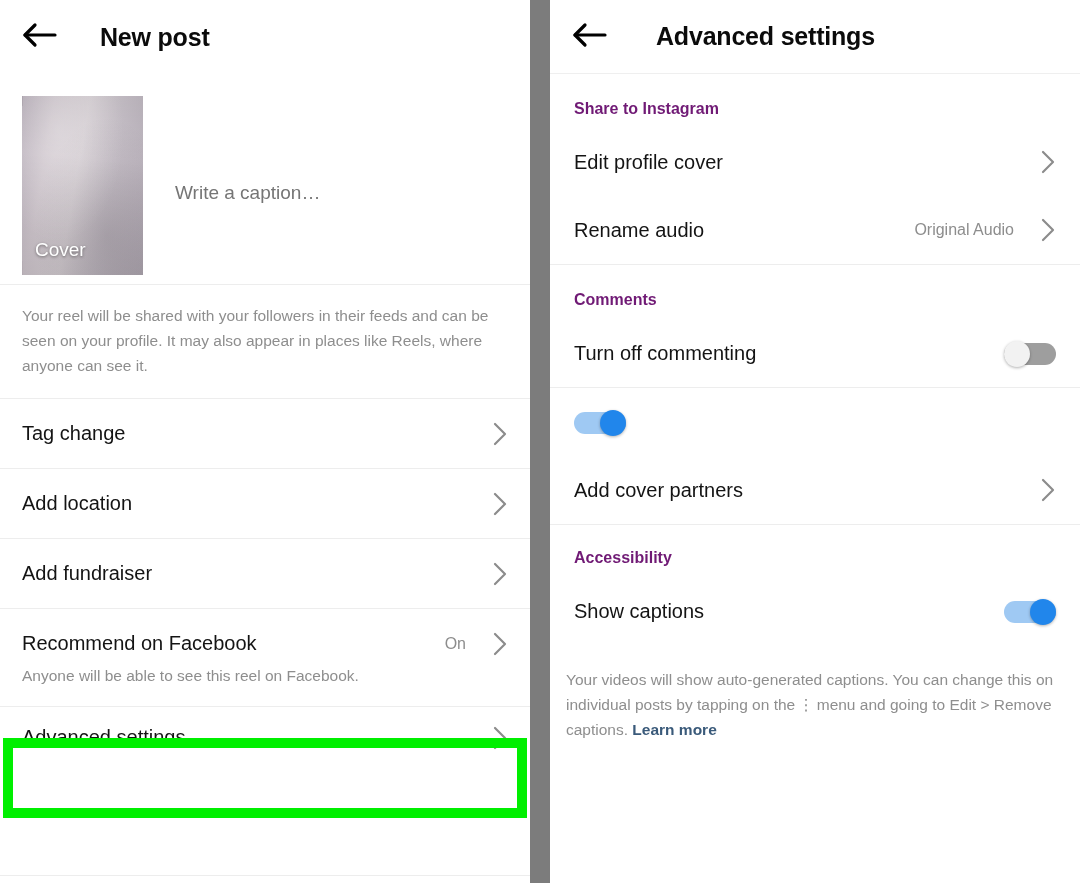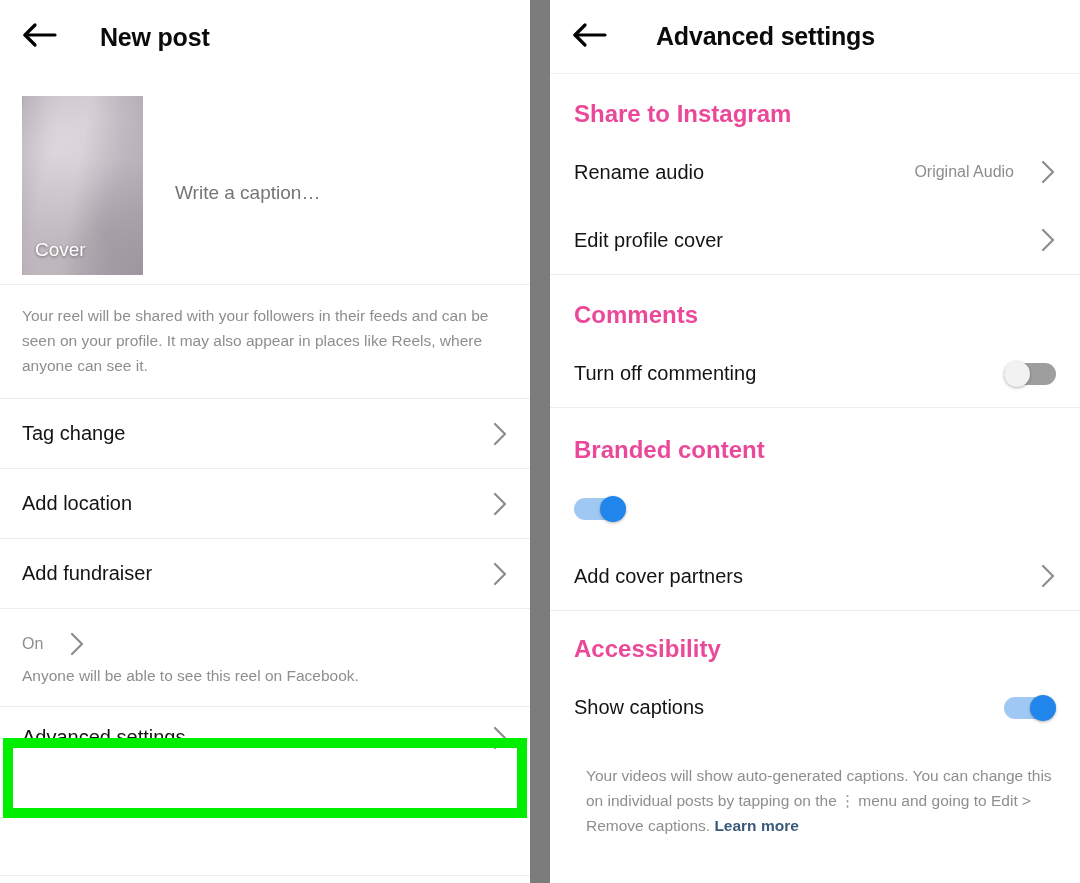--- a/index.html
+++ b/index.html
@@ -86,21 +86,21 @@
   .chev { width: 22px; flex: 0 0 22px; display: flex; justify-content: flex-end; }
   .subnote {
     padding: 0 38px 18px 22px;
     font-size: 15.5px; color: #8e8e8e; line-height: 1.5;
     margin-top: -14px;
   }
 
   
   .section-head {
     padding: 26px 40px 10px 24px;
-    font-size: 24px; font-weight: bold; color: #ec4899;
+    font-size: 16px; font-weight: bold; color: #701a75;
   }
   .row-r { height: 68px; display: flex; align-items: center; padding: 0 24px; }
   .row-r .row-label { font-size: 20px; }
 
   
   .toggle { position: relative; width: 52px; height: 25px; flex: 0 0 52px; }
   .toggle .track {
     position: absolute; left: 0; top: 2px;
     width: 52px; height: 22px; border-radius: 11px;
   }
@@ -109,21 +109,21 @@
     width: 26px; height: 26px; border-radius: 50%;
     box-shadow: 0 1px 3px rgba(0,0,0,0.3);
   }
   .toggle.off .track { background: #9e9e9e; }
   .toggle.off .knob  { background: #f2f2f2; left: 0; }
   .toggle.on  .track { background: #9fc9f3; }
   .toggle.on  .knob  { background: #2186eb; left: 26px; }
 
   
   .foot-note {
-    padding: 22px 24px 0 36px;
+    padding: 22px 24px 0 16px;
     font-size: 15.5px; line-height: 1.62; color: #8e8e8e;
   }
   .foot-note .kebab { letter-spacing: 0; padding: 0 3px; }
   .learn-more { color: #3a5a7a; font-weight: bold; }
 
   
   .hl {
     position: absolute;
     border: 10px solid #00ef00;
     pointer-events: none;
@@ -186,20 +186,21 @@
       <span class="row-label">Add fundraiser</span>
       <span class="chev">
         <svg width="15" height="24" viewBox="0 0 15 24">
             <path d="M2 2 L12 12 L2 22" stroke="#8c8c8c" stroke-width="2.2" fill="none" stroke-linecap="round" stroke-linejoin="round"></path>
           </svg>
       </span>
     </div>
     <div class="hr"></div>
 
     <div class="row">
+      <span class="row-label">Recommend on Facebook</span>
       <span class="row-value">On</span>
       <span class="chev">
         <svg width="15" height="24" viewBox="0 0 15 24">
             <path d="M2 2 L12 12 L2 22" stroke="#8c8c8c" stroke-width="2.2" fill="none" stroke-linecap="round" stroke-linejoin="round"></path>
           </svg>
       </span>
     </div>
     <div class="subnote">Anyone will be able to see this reel on Facebook.</div>
     <div class="hr"></div>
 
@@ -227,31 +228,31 @@
           <path d="M3 13 H33" stroke="#000" stroke-width="3.2" stroke-linecap="round" fill="none"></path>
           <path d="M13 3 L3 13 L13 23" stroke="#000" stroke-width="3.2" stroke-linecap="round" stroke-linejoin="round" fill="none"></path>
         </svg>
       </span>
       <span class="pg-title right-title">Advanced settings</span>
     </div>
 
     <div class="section-head">Share to Instagram</div>
 
     <div class="row-r">
+      <span class="row-label">Edit profile cover</span>
+      <span class="chev">
+        <svg width="15" height="24" viewBox="0 0 15 24">
+            <path d="M2 2 L12 12 L2 22" stroke="#8c8c8c" stroke-width="2.2" fill="none" stroke-linecap="round" stroke-linejoin="round"></path>
+          </svg>
+      </span>
+    </div>
+
+    <div class="row-r">
       <span class="row-label">Rename audio</span>
       <span class="row-value">Original Audio</span>
-      <span class="chev">
-        <svg width="15" height="24" viewBox="0 0 15 24">
-            <path d="M2 2 L12 12 L2 22" stroke="#8c8c8c" stroke-width="2.2" fill="none" stroke-linecap="round" stroke-linejoin="round"></path>
-          </svg>
-      </span>
-    </div>
-
-    <div class="row-r">
-      <span class="row-label">Edit profile cover</span>
       <span class="chev">
         <svg width="15" height="24" viewBox="0 0 15 24">
             <path d="M2 2 L12 12 L2 22" stroke="#8c8c8c" stroke-width="2.2" fill="none" stroke-linecap="round" stroke-linejoin="round"></path>
           </svg>
       </span>
     </div>
 
     <div class="hr"></div>
 
     <div class="section-head">Comments</div>
@@ -259,21 +260,20 @@
     <div class="row-r">
       <span class="row-label">Turn off commenting</span>
       <span class="toggle off">
         <span class="track"></span>
         <span class="knob"></span>
       </span>
     </div>
 
     <div class="hr"></div>
 
-    <div class="section-head" style="padding-top:28px;">Branded content</div>
 
     <div class="row-r">
       <span class="toggle on">
         <span class="track"></span>
         <span class="knob"></span>
       </span>
     </div>
 
     <div class="row-r">
       <span class="row-label">Add cover partners</span>

